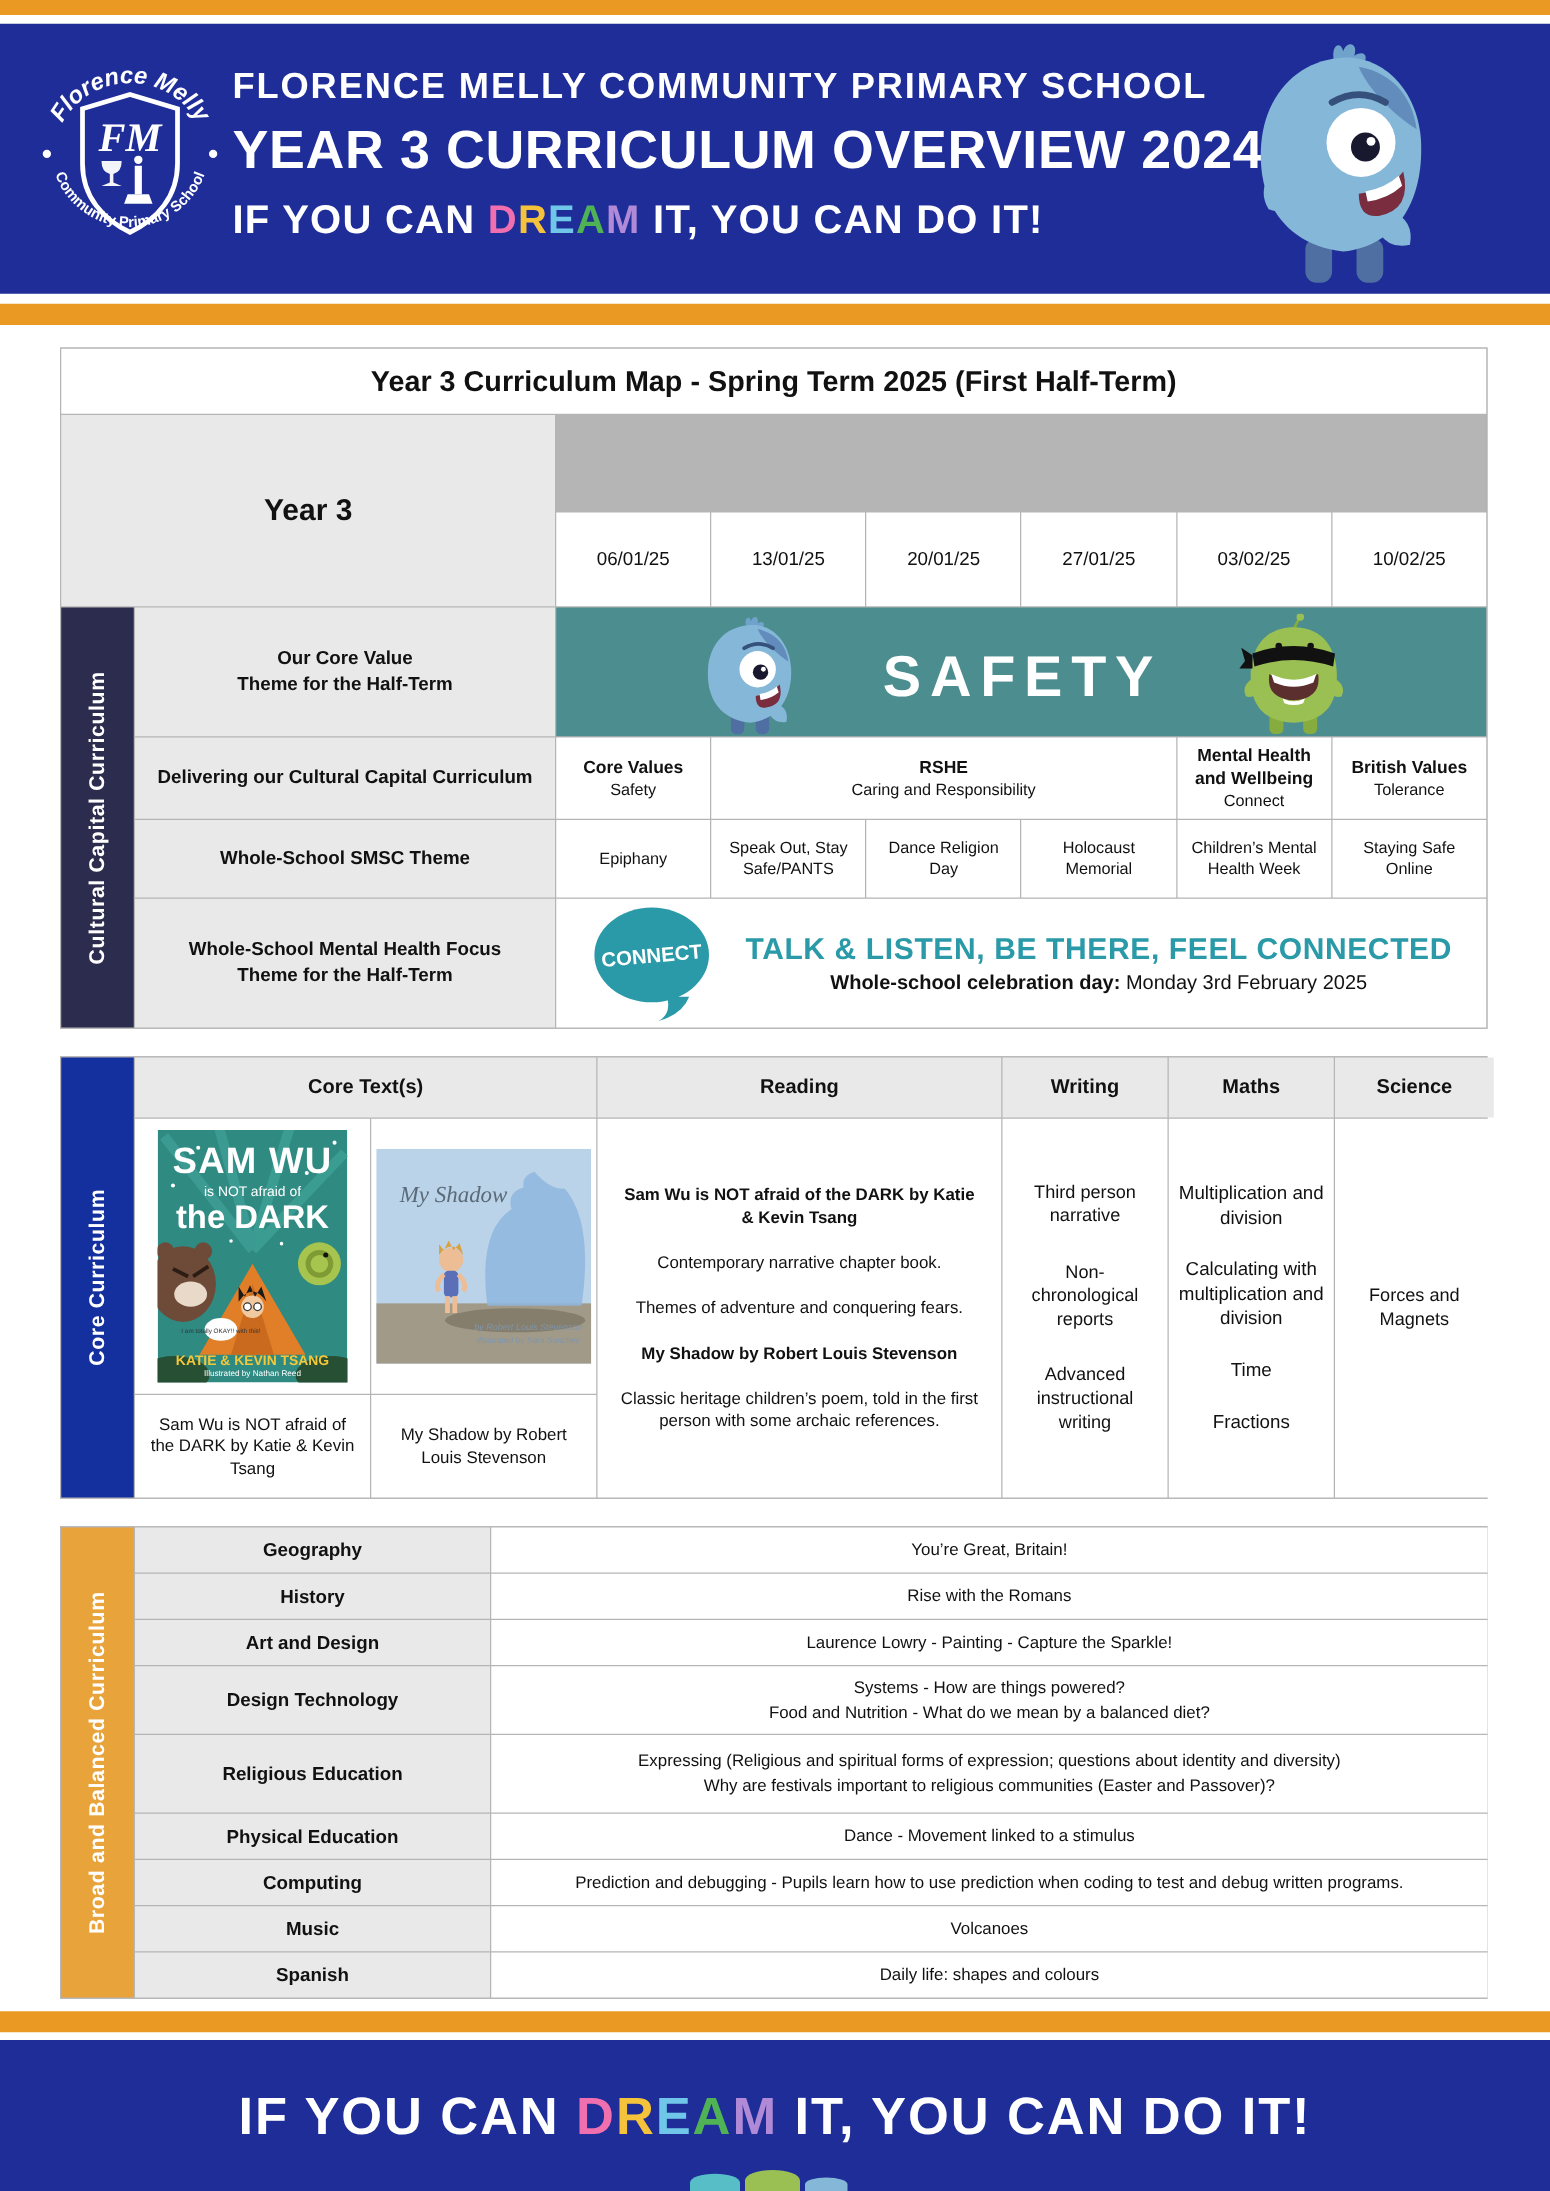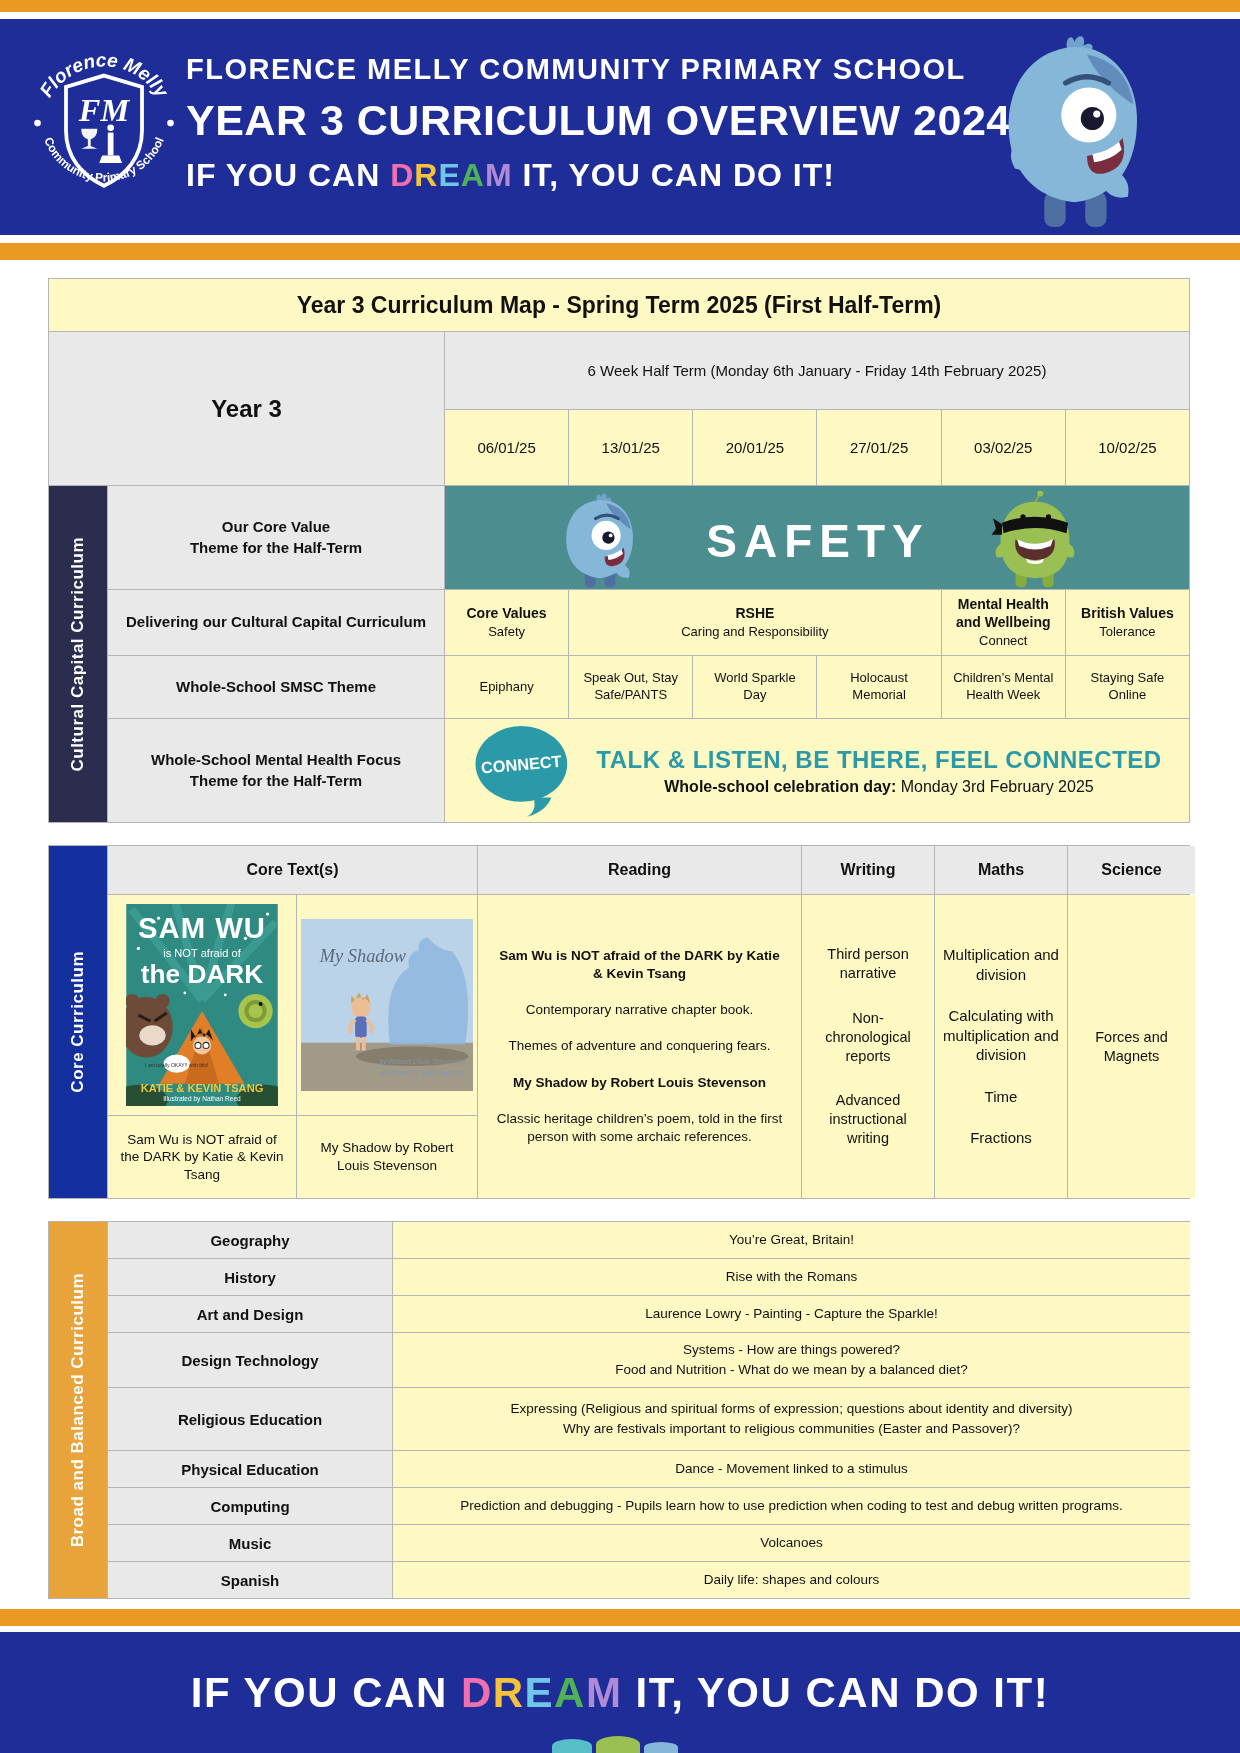--- a/index.html
+++ b/index.html
@@ -1,17 +1,17 @@
 <!DOCTYPE html>
 <html><head>
 <meta charset="utf-8">
 <style>
   html,body{margin:0;padding:0;background:#fff;}
   body{width:1240px;height:1753px;position:relative;font-family:"Liberation Sans",sans-serif;color:#111;overflow:hidden;}
-  .cell{display:flex;flex-direction:column;align-items:center;justify-content:center;text-align:center;background:#fef9c3;}
+  .cell{display:flex;flex-direction:column;align-items:center;justify-content:center;text-align:center;background:#ffffff;}
   .grey{background:#e9e9e9;}
   .pre{white-space:pre-line;}
   
   .strip-orange{height:12px;background:#ea9a23;}
   .gap-w1{height:7px;background:#fff;}
   .hdr{height:216px;background:#1e2d98;position:relative;}
   .hdr-logo{position:absolute;left:28px;top:20px;}
   .hdr-text{position:absolute;left:186px;top:34px;color:#fff;}
   .hdr-school{font-size:29px;font-weight:bold;letter-spacing:1.5px;}
   .hdr-title{font-size:43px;font-weight:bold;letter-spacing:.5px;margin-top:10px;}
@@ -133,21 +133,20 @@
       <path d="M42 118 q -16 18 -5 36 q 13 5 20 -6" fill="#85b7d8"></path>
     </svg>
   </div>
 </div>
 <div class="gap-w2"></div>
 <div class="strip-orange2"></div>
 
 <div class="tbl" id="map-table">
   <div class="cell t-title">Year 3 Curriculum Map - Spring Term 2025 (First Half-Term)</div>
   <div class="cell year grey">Year 3</div>
-  <div class="cell sixweek grey">6 Week Half Term (Monday 6th January - Friday 14th February 2025)</div>
   <div class="cell dcell" style="grid-column:3;grid-row:3">06/01/25</div>
   <div class="cell dcell" style="grid-column:4;grid-row:3">13/01/25</div>
   <div class="cell dcell" style="grid-column:5;grid-row:3">20/01/25</div>
   <div class="cell dcell" style="grid-column:6;grid-row:3">27/01/25</div>
   <div class="cell dcell" style="grid-column:7;grid-row:3">03/02/25</div>
   <div class="cell dcell" style="grid-column:8;grid-row:3">10/02/25</div>
 
   <div class="cell cc-side side">
     <div class="vtext">Cultural Capital Curriculum</div>
   </div>
@@ -204,21 +203,21 @@
   </div>
   <div class="cell" style="grid-column:8;grid-row:5">
     <div class="dtitle">British Values</div>
     <div class="dsub">Tolerance</div>
   </div>
 
   <div class="cell rlabel grey" style="grid-column:2;grid-row:6">Whole-School SMSC Theme</div>
   <div class="cell smsc pre" style="grid-column:3;grid-row:6">Epiphany</div>
   <div class="cell smsc pre" style="grid-column:4;grid-row:6">Speak Out, Stay
 Safe/PANTS</div>
-  <div class="cell smsc pre" style="grid-column:5;grid-row:6">World Sparkle
+  <div class="cell smsc pre" style="grid-column:5;grid-row:6">Dance Religion
 Day</div>
   <div class="cell smsc pre" style="grid-column:6;grid-row:6">Holocaust
 Memorial</div>
   <div class="cell smsc pre" style="grid-column:7;grid-row:6">Children’s Mental
 Health Week</div>
   <div class="cell smsc pre" style="grid-column:8;grid-row:6">Staying Safe
 Online</div>
 
   <div class="cell rlabel grey pre" style="grid-column:2;grid-row:7">Whole-School Mental Health Focus
 Theme for the Half-Term</div>

